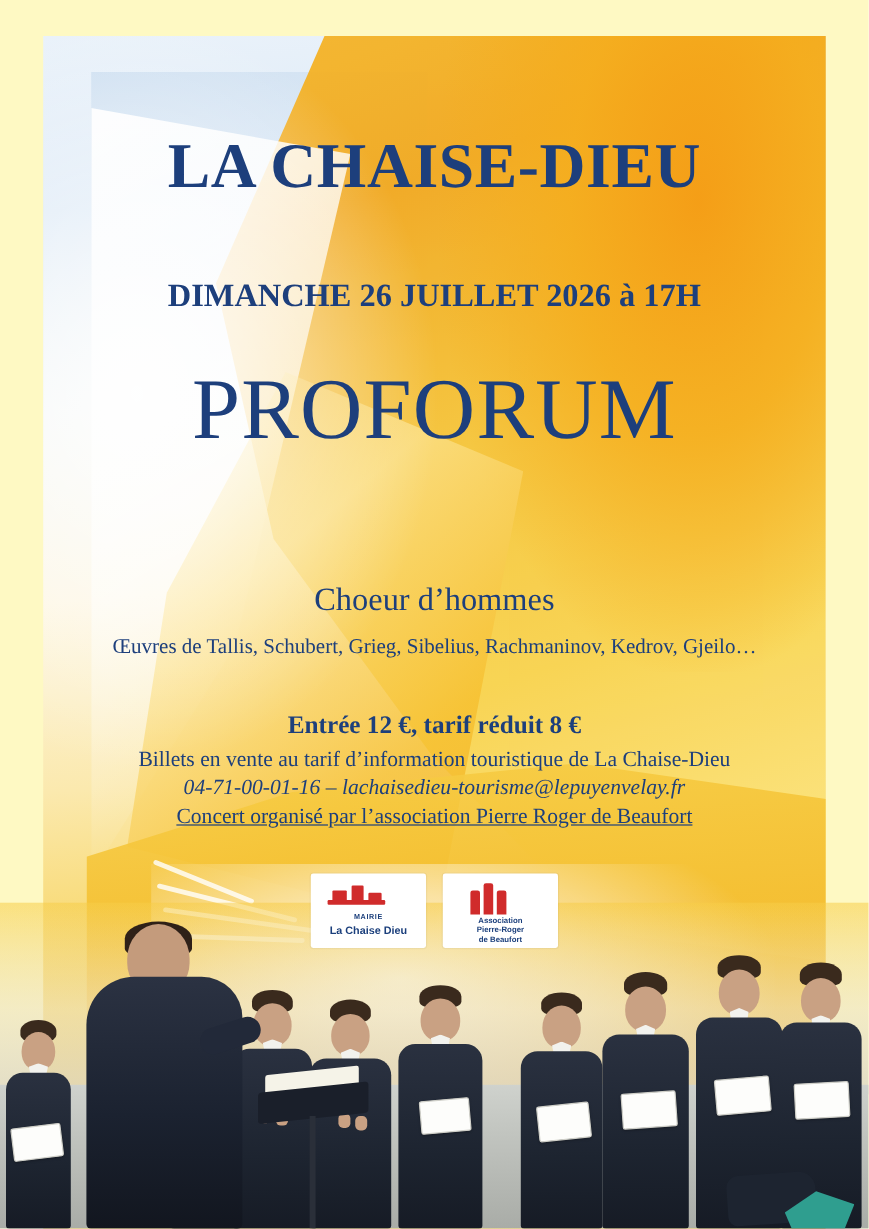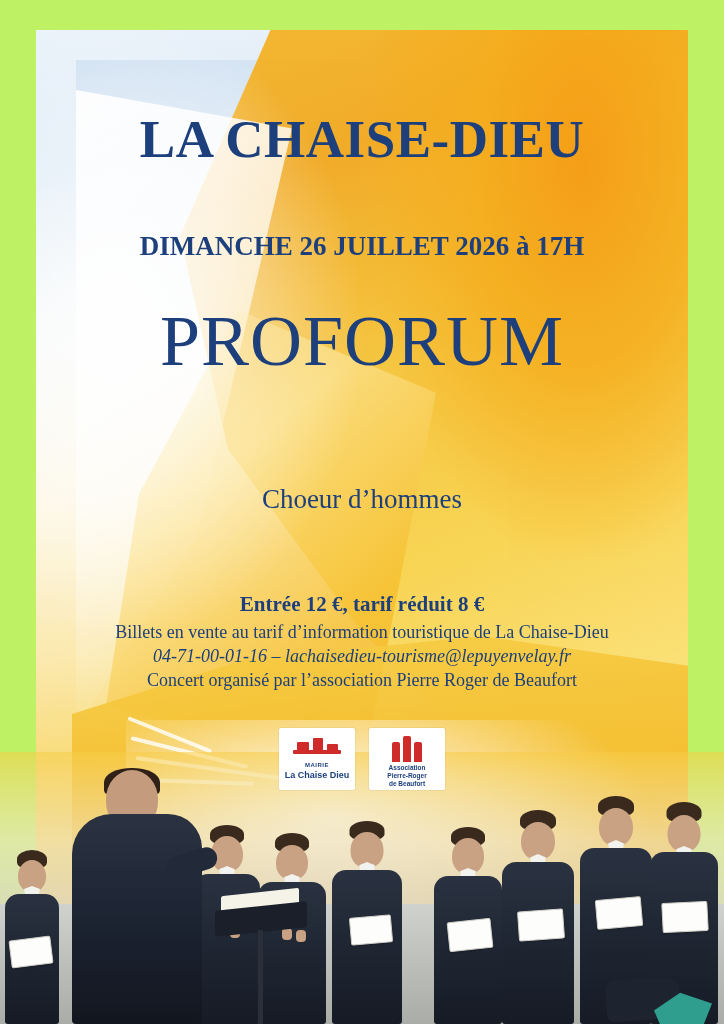--- a/index.html
+++ b/index.html
@@ -11,21 +11,21 @@
     width: 724px;
     height: 1024px;
     overflow: hidden;
     font-family: "Liberation Serif", serif;
   }
 
   .poster {
     position: relative;
     width: 724px;
     height: 1024px;
-    background: #bef264;
+    background: #fef9c3;
     overflow: hidden;
   }
 
   
   .bg-canvas {
     position: absolute;
     left: 36px;
     top: 30px;
     width: 652px;
     height: 994px;
@@ -388,34 +388,34 @@
   .info-line {
     position: absolute;
     left: 0;
     right: 0;
     font-family: "Liberation Serif", serif;
     font-size: 18px;
     color: #1d3f7c;
   }
   .info-1 { top: 622px; }
   .info-2 { top: 646px; font-style: italic; }
-  .info-3 { top: 670px; }
+  .info-3 { top: 670px; text-decoration: underline; }
 
   
   .logos {
     position: absolute;
     left: 0;
     right: 0;
     top: 728px;
     display: flex;
     justify-content: center;
     gap: 14px;
   }
   .logo-box {
-    width: 76px;
+    width: 96px;
     height: 62px;
     background: #ffffff;
     border-radius: 2px;
     box-shadow: 0 0 0 1px rgba(0,0,0,0.04);
     position: relative;
     overflow: hidden;
   }
   .logo-mairie .mark {
     position: absolute;
     left: 14px;
@@ -590,20 +590,21 @@
 
     <div class="bag"></div>
     <div class="teal-cloth"></div>
   </div>
 
   <div class="text-layer">
     <div class="title-main">LA CHAISE-DIEU</div>
     <div class="date-line">DIMANCHE 26 JUILLET 2026 à 17H</div>
     <div class="ensemble">PROFORUM</div>
     <div class="choir-line">Choeur d’hommes</div>
+    <div class="works-line">Œuvres de Tallis, Schubert, Grieg, Sibelius, Rachmaninov, Kedrov, Gjeilo…</div>
     <div class="price-line">Entrée 12 €, tarif réduit 8 €</div>
     <div class="info-line info-1">Billets en vente au tarif d’information touristique de La Chaise-Dieu</div>
     <div class="info-line info-2">04-71-00-01-16 – lachaisedieu-tourisme@lepuyenvelay.fr</div>
     <div class="info-line info-3">Concert organisé par l’association Pierre Roger de Beaufort</div>
 
     <div class="logos">
       <div class="logo-box logo-mairie">
         <div class="mark">
           <span class="bar" style="left:0;top:14px;width:48px;height:4px;"></span>
           <span class="bar" style="left:4px;top:6px;width:12px;height:10px;"></span>

